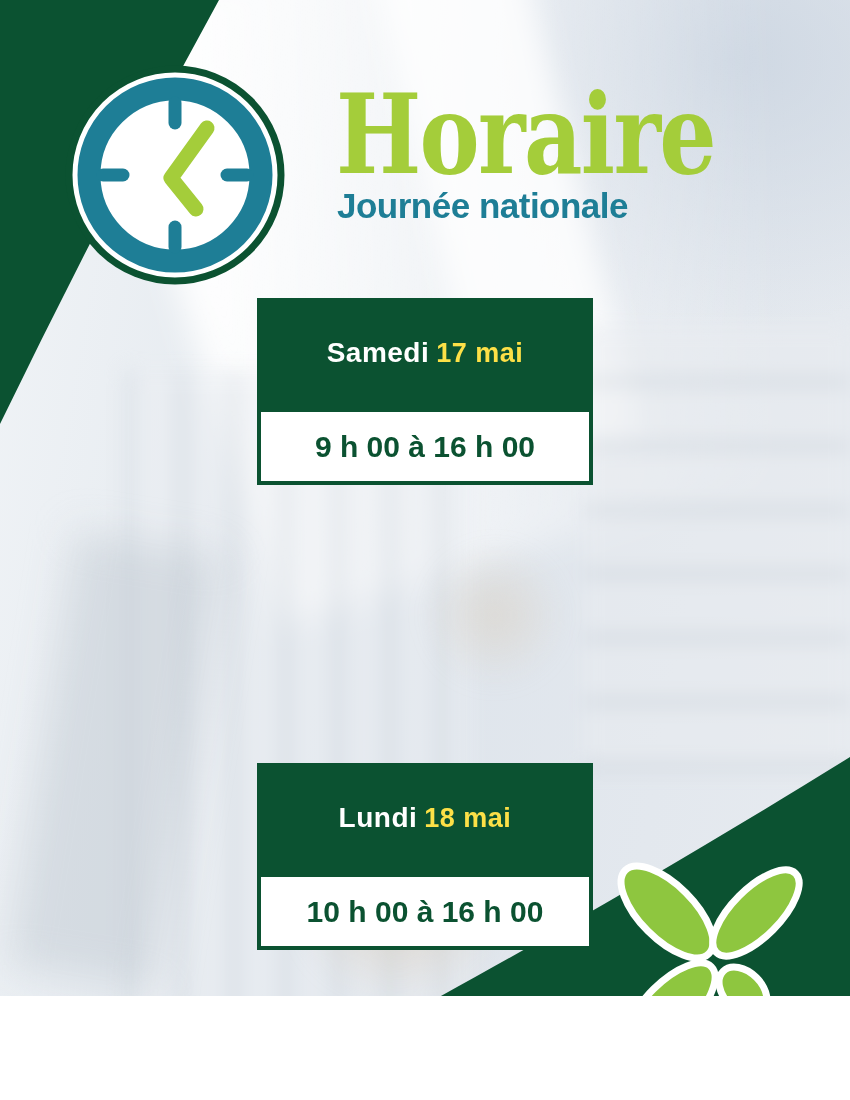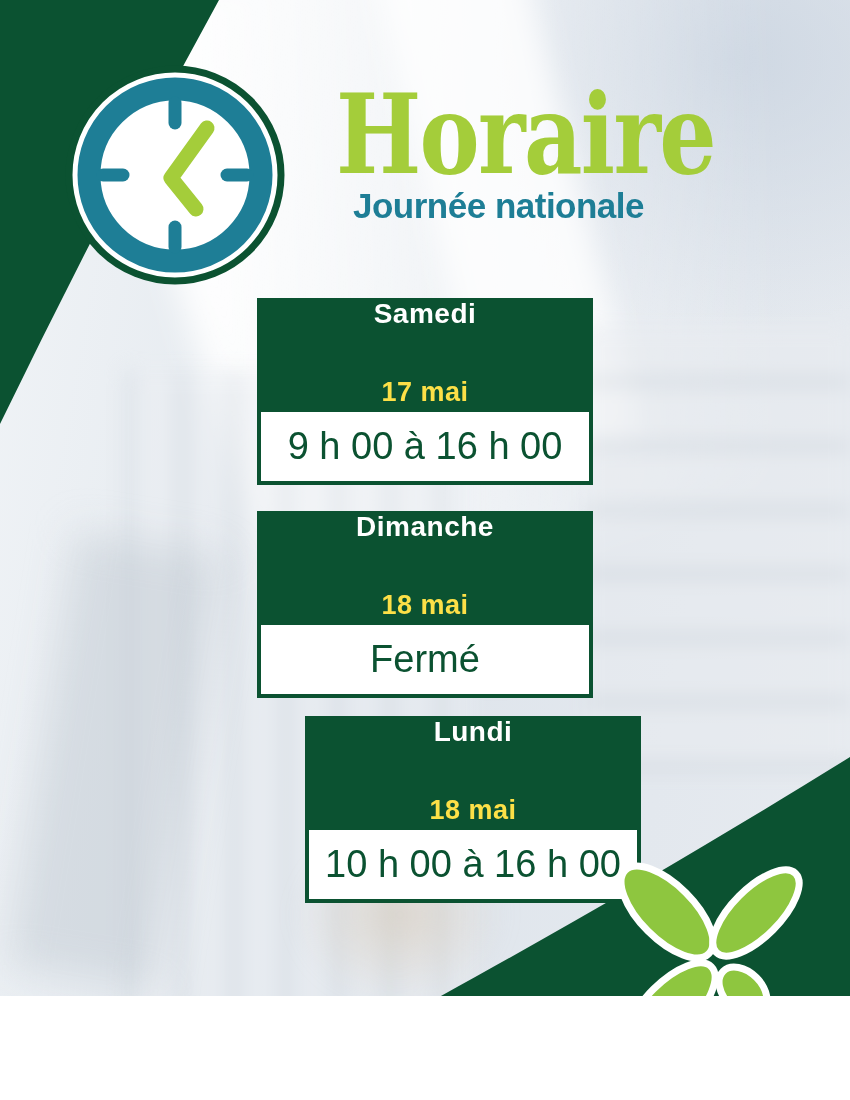--- a/index.html
+++ b/index.html
@@ -83,48 +83,48 @@
     font-family: "DejaVu Serif", "Liberation Serif", serif;
     font-weight: bold;
     font-size: 110px; line-height: 1;
     color: #a4cd3a;
     letter-spacing: -2px;
     transform: scaleX(0.82);
     transform-origin: left top;
     white-space: nowrap;
   }
   .subtitle {
-    position: absolute; left: 353px; top: 186px;
+    position: absolute; left: 337px; top: 186px;
     font-size: 35px; line-height: 40px;
     font-weight: bold;
     color: #1e7e96;
     letter-spacing: -0.5px;
     white-space: nowrap;
   }
 
   
   .card { position: absolute; left: 257px; width: 336px; }
   .card-1 { top: 298px; }
   .card-2 { top: 511px; }
-  .card-3 { top: 716px; margin-left: 48px; }
+  .card-3 { top: 763px; }
   .card-header {
     height: 110px;
     background: #0b5231;
-    display: flex; flex-direction: column;
-    align-items: center; justify-content: space-between;
+    display: flex; flex-direction: row;
+    align-items: center; justify-content: center;
     gap: 7px;
   }
   .card-day  { font-size: 28px; font-weight: bold; color: #ffffff; letter-spacing: 0.5px; }
   .card-date { font-size: 27px; font-weight: bold; color: #fde047; letter-spacing: 0.5px; }
   .card-hours {
     height: 77px;
     background: #ffffff;
     border: 4px solid #0b5231;
     display: flex; align-items: center; justify-content: center;
-    font-size: 38px; font-weight: normal; color: #0b5231;
+    font-size: 30px; font-weight: bold; color: #0b5231;
     letter-spacing: 0px;
     white-space: nowrap;
   }
 
   
   .flower { position: absolute; left: 612px; top: 850px; width: 200px; height: 210px; overflow: visible; }
 </style>
 </head>
 <body>
 
@@ -165,27 +165,20 @@
   </div>
 
   <section class="card card-1">
     <div class="card-header">
       <div class="card-day">Samedi</div>
       <div class="card-date">17 mai</div>
     </div>
     <div class="card-hours">9 h 00 à 16 h 00</div>
   </section>
 
-  <section class="card card-2">
-    <div class="card-header">
-      <div class="card-day">Dimanche</div>
-      <div class="card-date">18 mai</div>
-    </div>
-    <div class="card-hours">Fermé</div>
-  </section>
 
   <section class="card card-3">
     <div class="card-header">
       <div class="card-day">Lundi</div>
       <div class="card-date">18 mai</div>
     </div>
     <div class="card-hours">10 h 00 à 16 h 00</div>
   </section>
 
   <svg class="flower" viewBox="0 0 200 210" aria-hidden="true">

